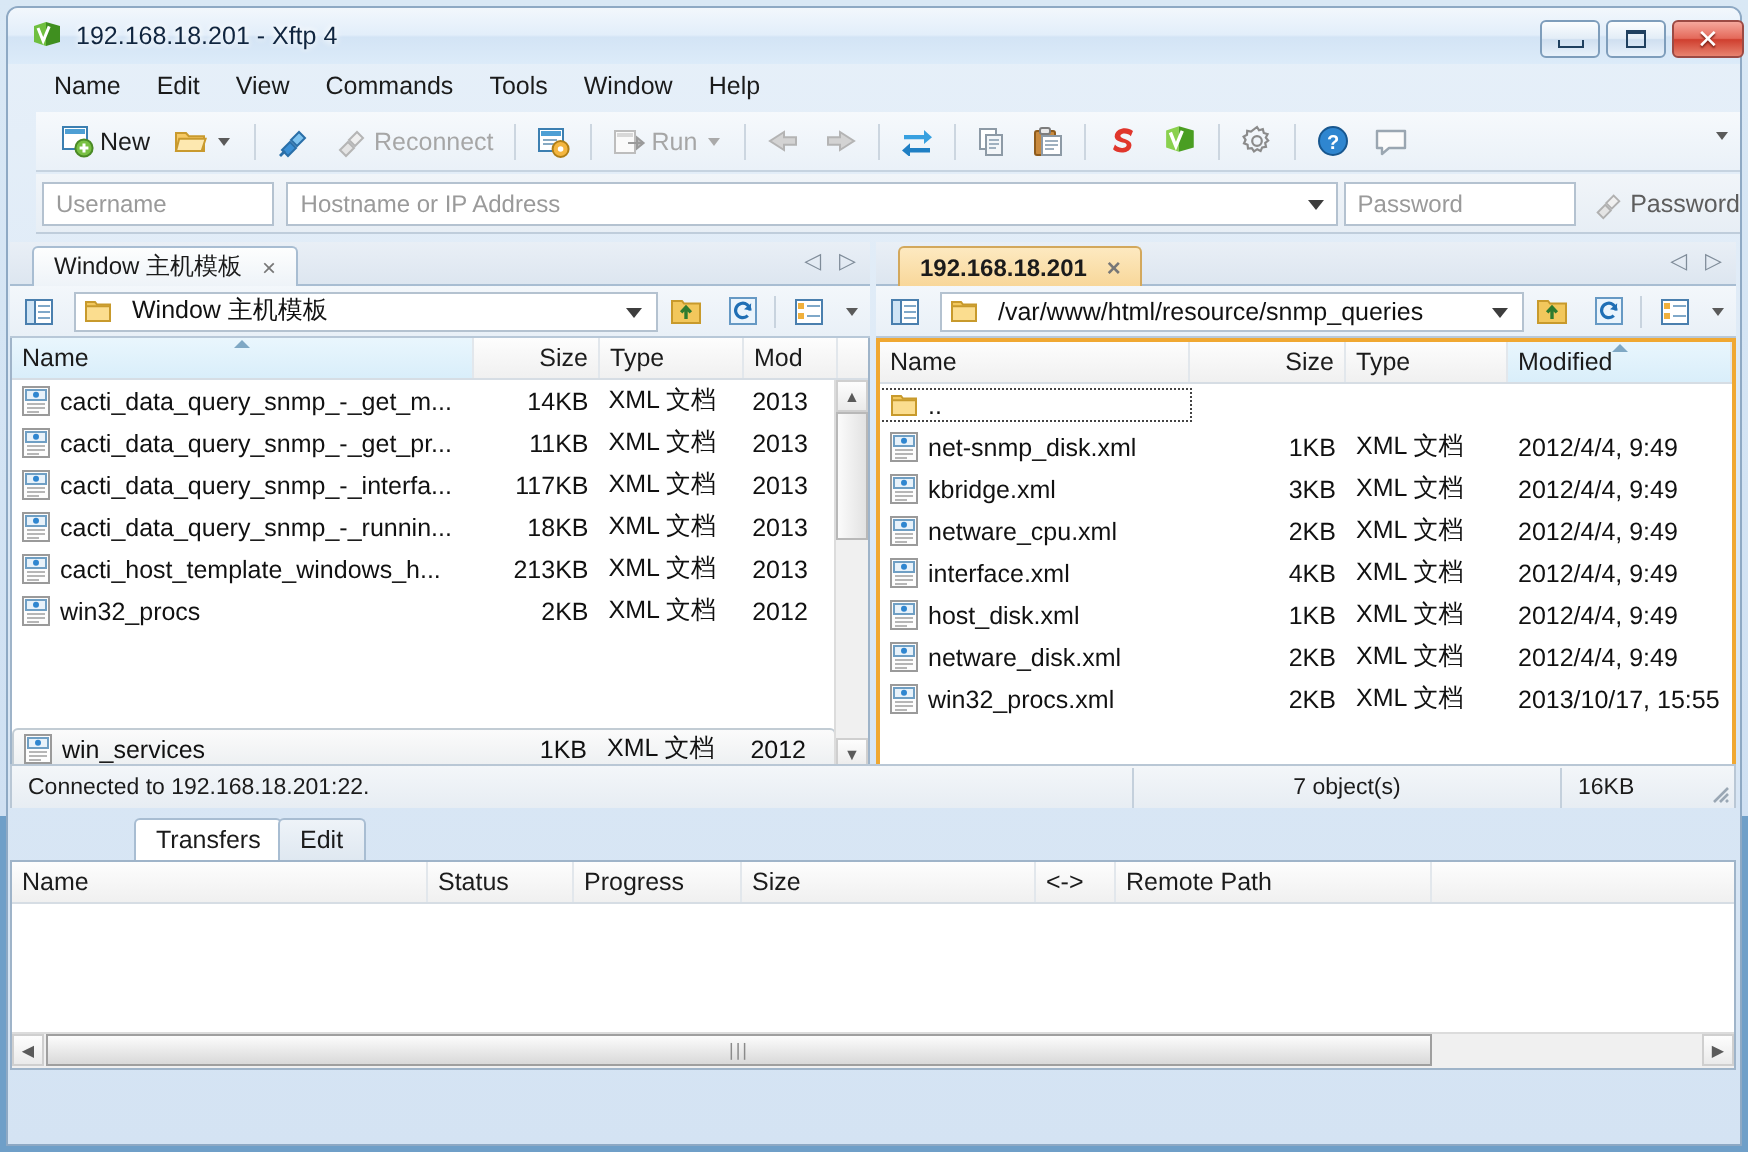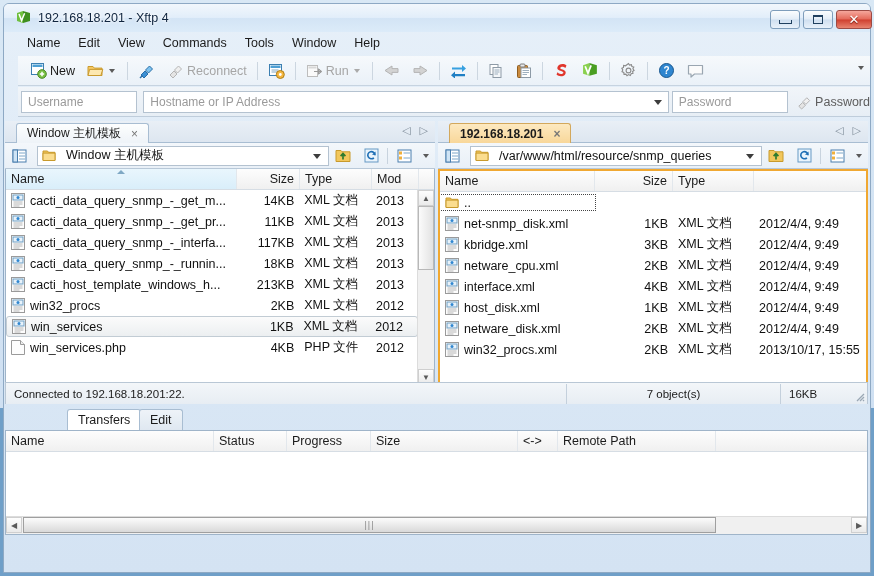--- a/index.html
+++ b/index.html
@@ -132,21 +132,21 @@
     position:relative;box-sizing:border-box;border-right:1px solid #e2e7ec;
     font-size:12.5px;color:#1b1b1b;display:flex;align-items:center;padding:0 5px;
     cursor:default;white-space:nowrap;
   }
   .col.sorted{background:linear-gradient(180deg,#e9f6fd,#d9eefa);}
   .col.num{justify-content:flex-end;}
   .sort-arrow{position:absolute;left:50%;top:1px;margin-left:-4px;width:0;height:0;
     border-left:4px solid transparent;border-right:4px solid transparent;border-bottom:4px solid #7fa8c4;}
   .rows{position:absolute;left:0;right:0;top:21px;bottom:0;overflow:hidden;}
   .row{display:flex;height:21px;align-items:center;box-sizing:border-box;cursor:default;}
-  .row.selected{background:linear-gradient(180deg,#fbfbfb,#eceff1);border:1px solid #c2ccd4;border-radius:3px;}
+  .row.selected{background:linear-gradient(180deg,#fbfbfb,#eceff1);border:1px solid #c2ccd4;border-radius:3px;margin-top:48px;}
   .row.focused .cell-name{outline:1px dotted #444;outline-offset:0;}
   .cell{box-sizing:border-box;font-size:12.5px;color:#111;padding:0 5px;white-space:nowrap;overflow:hidden;display:flex;align-items:center;}
   .cell.num{justify-content:flex-end;}
   .ficon{width:14px;height:15px;margin-right:5px;flex:0 0 auto;}
   
   .vscroll{position:absolute;right:0;top:21px;bottom:0;width:16px;
     background:#f0f0f0;border-left:1px solid #dcdcdc;}
   .vs-btn{width:16px;height:16px;display:flex;align-items:center;justify-content:center;
     background:linear-gradient(180deg,#fdfdfd,#eaeaea);border:1px solid #cfcfcf;box-sizing:border-box;}
   .vs-thumb{position:absolute;left:0;width:16px;
@@ -655,20 +655,24 @@
       <div class="colhead">
         <div class="col" style="width:155px">
           <span>Name</span>
         </div>
         <div class="col num" style="width:78px">
           <span>Size</span>
         </div>
         <div class="col" style="width:81px">
           <span>Type</span>
         </div>
+        <div class="col sorted" style="width:112px">
+          <span>Modified</span>
+          <div class="sort-arrow"></div>
+        </div>
       </div>
 
       <div class="rows" style="bottom:0">
         <div class="row focused">
           <div class="cell cell-name" style="width:155px">
             <svg class="ficon" viewBox="0 0 14 14">
                 <path d="M1 2.5h4.5l1 1.3H13v8H1z" fill="#f2c75c" stroke="#c89a2c"></path>
                 <path d="M1 4.6h12V12H1z" fill="#fbdd8f" stroke="#c89a2c"></path>
               </svg>
             <span>..</span>

